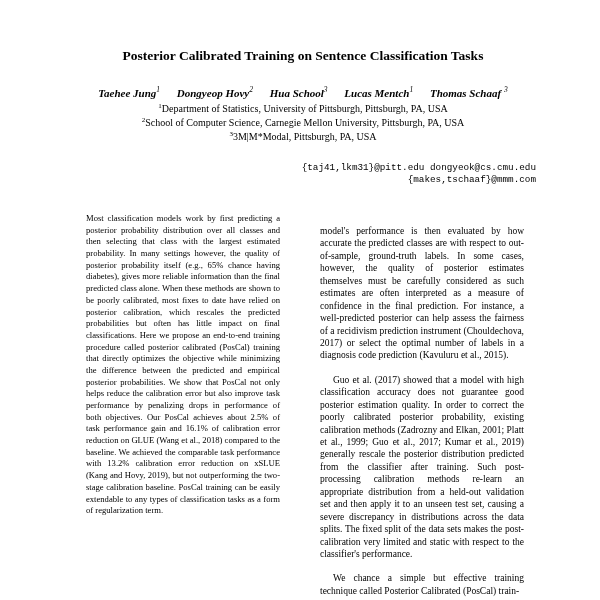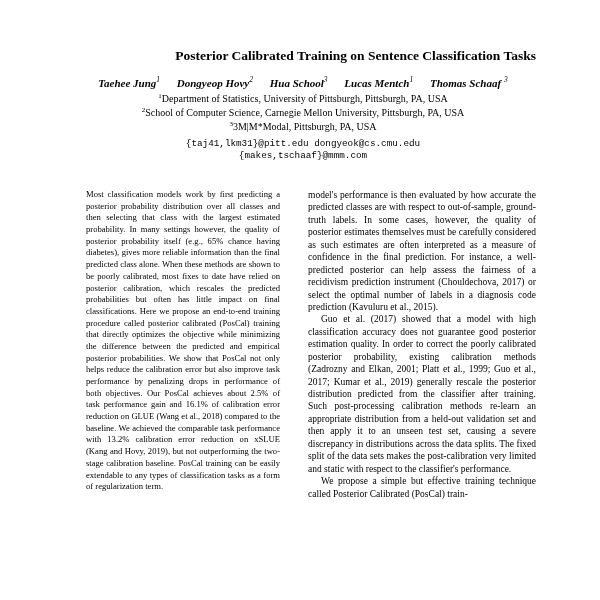--- a/index.html
+++ b/index.html
@@ -12,47 +12,47 @@
     width: 600px;
     height: 600px;
     background: #ffffff;
     color: #000000;
     font-family: "Liberation Serif", serif;
     box-sizing: border-box;
     padding: 48px 64px 0 70px;
     overflow: hidden;
   }
   .title {
-    text-align: right;
+    text-align: center;
     font-size: 13.5px;
     font-weight: bold;
-    margin: 0 0 10px 0;
+    margin: 0 0 20px 0;
     line-height: 1.25;
   }
   .authors {
     text-align: center;
     font-size: 11px;
     font-weight: bold;
     margin: 0 0 3px 0;
     white-space: nowrap;
   }
   .author { margin: 13px 7px; font-style: italic; }
   .author sup { font-size: 7.5px; font-weight: normal; }
   .affils {
     text-align: center;
     font-size: 10px;
     line-height: 1.28;
   }
   .affil sup { font-size: 7px; }
   .emails {
-    text-align: center;
+    text-align: right;
     font-family: "Liberation Mono", "DejaVu Sans Mono", monospace;
     font-size: 9.3px;
     line-height: 1.35;
-    margin-top: 4px;
+    margin-top: 18px;
   }
   .columns {
     display: flex;
     justify-content: space-between;
     margin-top: 26px;
   }
   .col-left  { width: 222px; }
   .col-right { width: 228px; }
   .abstract-heading {
     text-align: center;
@@ -61,21 +61,21 @@
     margin: 0 0 9px 0;
   }
   .abstract-text {
     margin: 0;
     padding: 0 12px 0 16px;
     font-size: 8.6px;
     line-height: 1.36;
     text-align: justify;
   }
   .body-text p {
-    margin: 0;
+    margin: 12px;
     font-size: 9.5px;
     line-height: 1.31;
     text-align: justify;
   }
   .body-text p.indent { text-indent: 13px; }
 </style>
 </head>
 <body>
 
 <div class="page">
@@ -103,18 +103,18 @@
 
   <div class="columns">
 
     <div class="col-left">
       <p class="abstract-text">Most classification models work by first predicting a posterior probability distribution over all classes and then selecting that class with the largest estimated probability. In many settings however, the quality of posterior probability itself (e.g., 65% chance having diabetes), gives more reliable information than the final predicted class alone. When these methods are shown to be poorly calibrated, most fixes to date have relied on posterior calibration, which rescales the predicted probabilities but often has little impact on final classifications. Here we propose an end-to-end training procedure called posterior calibrated (PosCal) training that directly optimizes the objective while minimizing the difference between the predicted and empirical posterior probabilities. We show that PosCal not only helps reduce the calibration error but also improve task performance by penalizing drops in performance of both objectives. Our PosCal achieves about 2.5% of task performance gain and 16.1% of calibration error reduction on GLUE (Wang et al., 2018) compared to the baseline. We achieved the comparable task performance with 13.2% calibration error reduction on xSLUE (Kang and Hovy, 2019), but not outperforming the two-stage calibration baseline. PosCal training can be easily extendable to any types of classification tasks as a form of regularization term.</p>
     </div>
 
     <div class="col-right body-text">
       <p>model's performance is then evaluated by how accurate the predicted classes are with respect to out-of-sample, ground-truth labels. In some cases, however, the quality of posterior estimates themselves must be carefully considered as such estimates are often interpreted as a measure of confidence in the final prediction. For instance, a well-predicted posterior can help assess the fairness of a recidivism prediction instrument (Chouldechova, 2017) or select the optimal number of labels in a diagnosis code prediction (Kavuluru et al., 2015).</p>
       <p class="indent">Guo et al. (2017) showed that a model with high classification accuracy does not guarantee good posterior estimation quality. In order to correct the poorly calibrated posterior probability, existing calibration methods (Zadrozny and Elkan, 2001; Platt et al., 1999; Guo et al., 2017; Kumar et al., 2019) generally rescale the posterior distribution predicted from the classifier after training. Such post-processing calibration methods re-learn an appropriate distribution from a held-out validation set and then apply it to an unseen test set, causing a severe discrepancy in distributions across the data splits. The fixed split of the data sets makes the post-calibration very limited and static with respect to the classifier's performance.</p>
-      <p class="indent">We propose a simple but effective training technique called Posterior Calibrated (PosCal) train-</p>
+      <p class="indent">We chance a simple but effective training technique called Posterior Calibrated (PosCal) train-</p>
     </div>
 
   </div>
 
 </div>
 
 </body></html>

